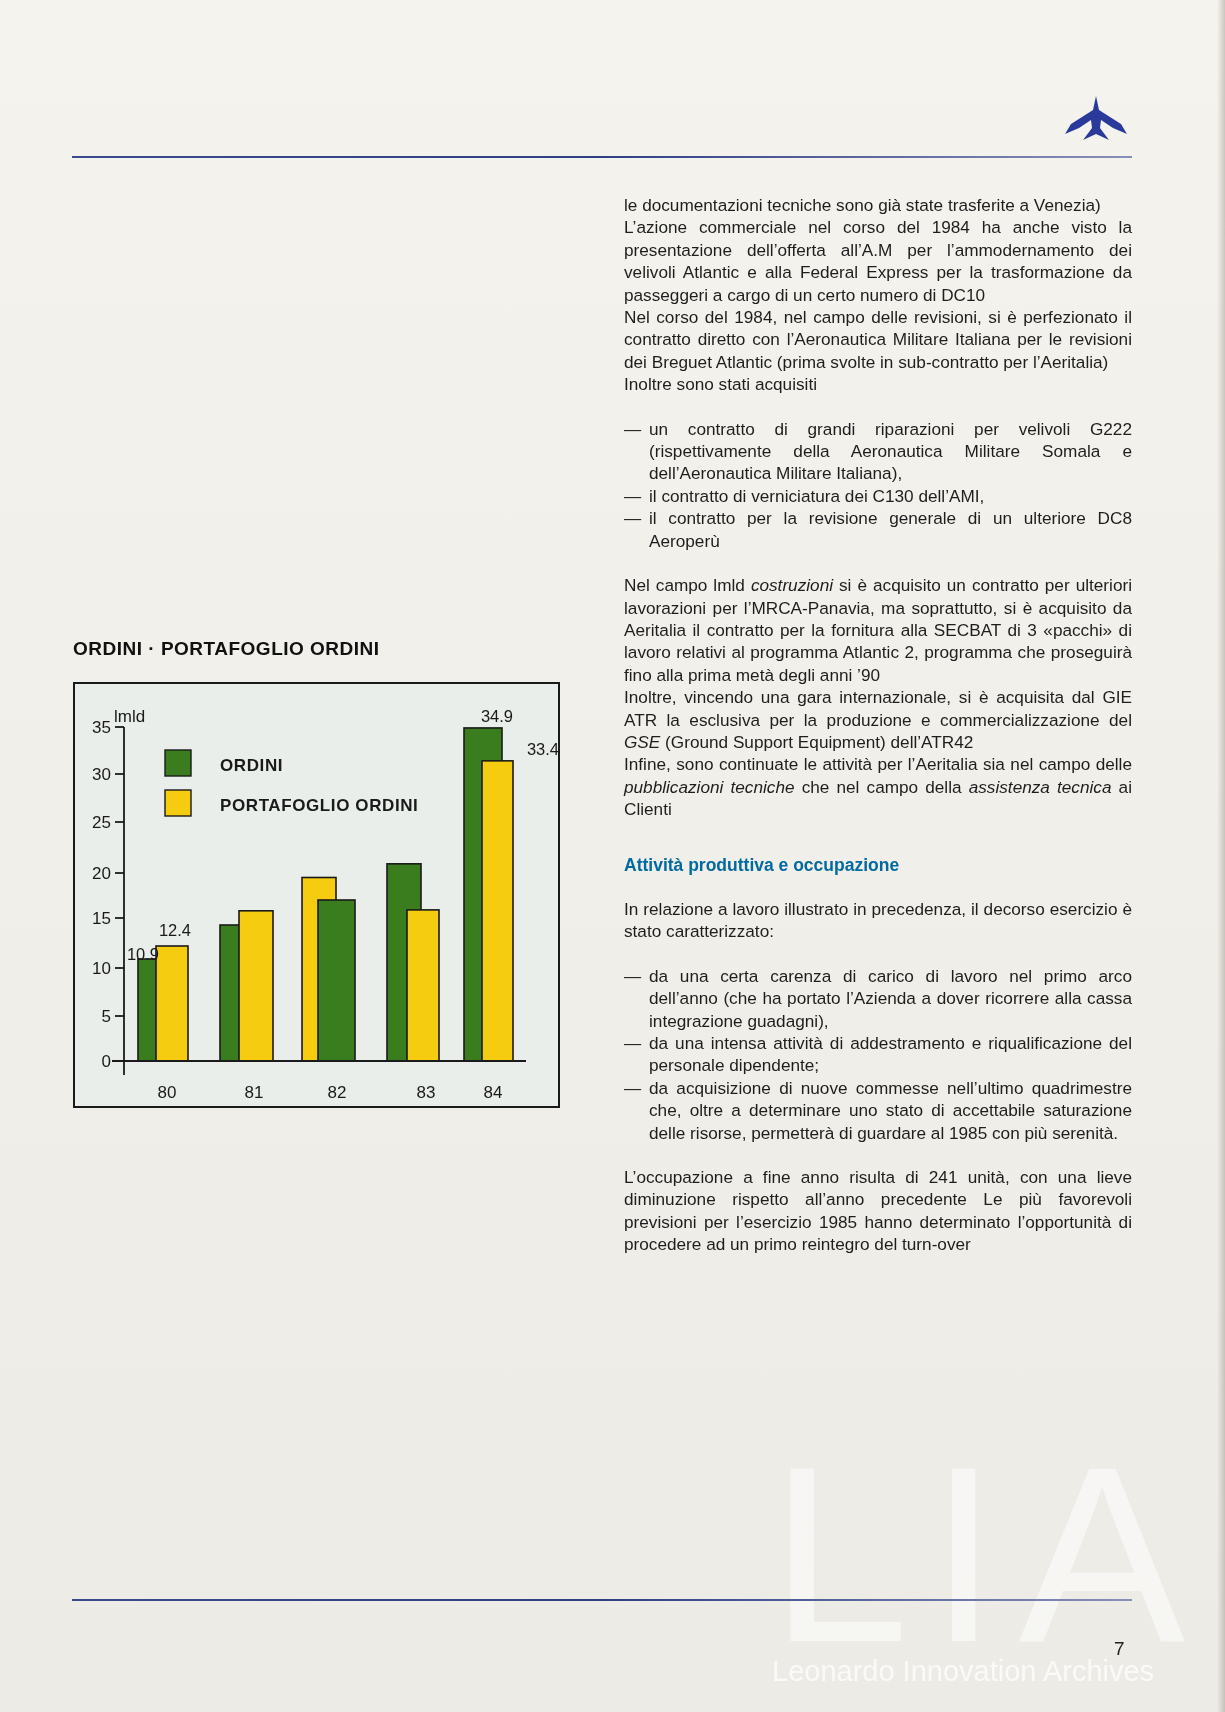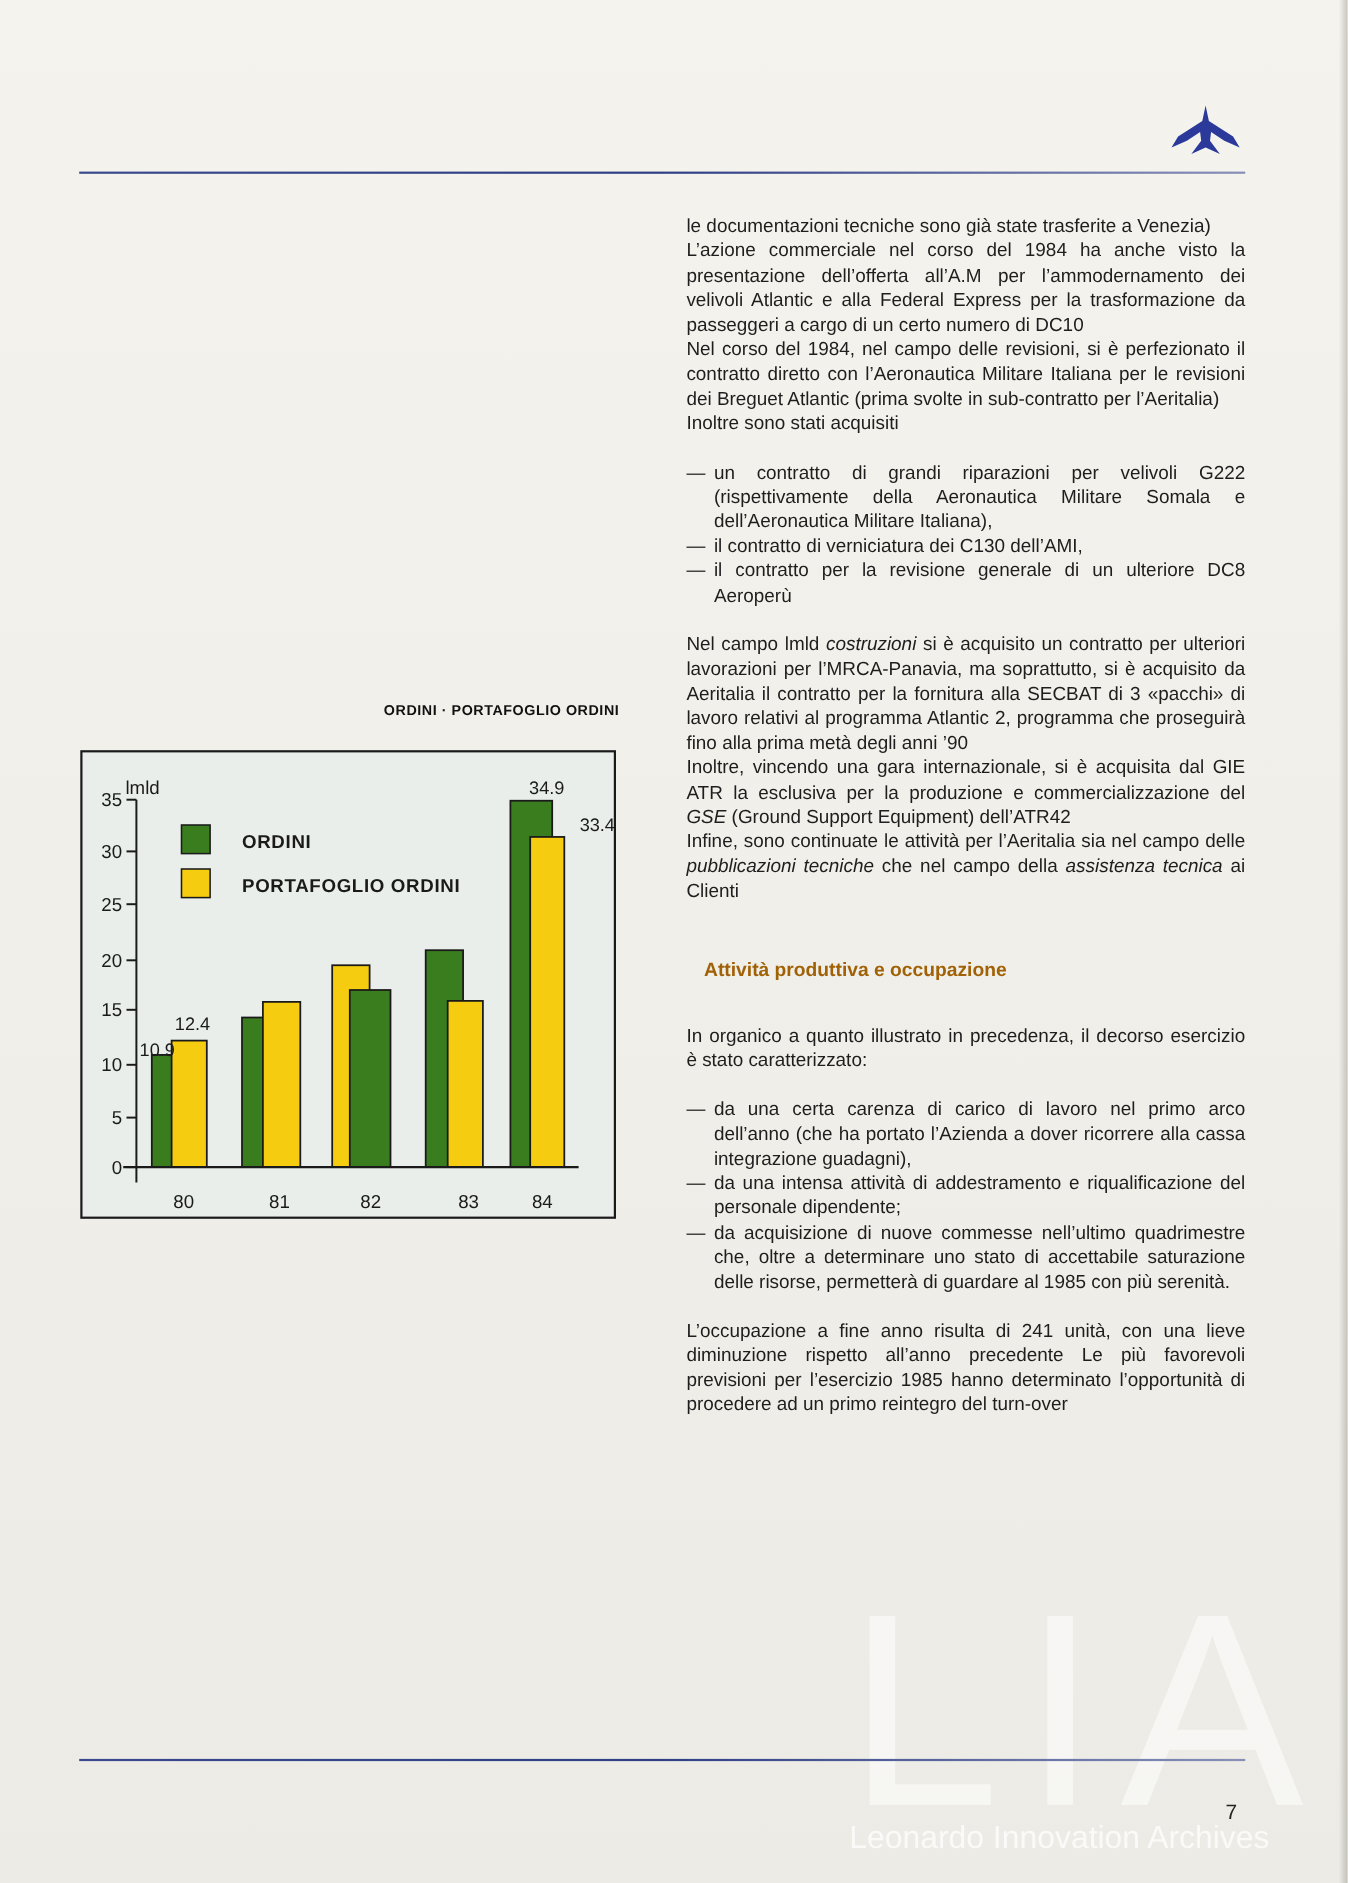--- a/index.html
+++ b/index.html
@@ -20,42 +20,42 @@
   .rule {
     position: absolute; left: 72px; width: 1060px; height: 2px;
     background: linear-gradient(90deg, #3a4a8c, #2f3f86 50%, #8890b8);
   }
   .rule.top { top: 156px; }
   .rule.bottom { top: 1599px; height: 2px; }
   .logo { position: absolute; left: 1063px; top: 94px; width: 66px; height: 50px; }
 
   
   .chart-title {
-    position: absolute; left: 73px; top: 638px; width: 490px; text-align: right;
-    font-weight: bold; font-size: 13px; letter-spacing: 0.5px; color: #111;
+    position: absolute; left: 73px; top: 638px; width: 490px; text-align: left;
+    font-weight: bold; font-size: 19px; letter-spacing: 0.5px; color: #111;
   }
   .chart-frame {
     position: absolute; left: 73px; top: 682px; width: 487px; height: 426px;
     border: 2px solid #1a1a1a; background: #e9eeea; box-sizing: border-box;
   }
   #chart-svg { position: absolute; left: 0; top: 0; width: 1225px; height: 1712px; pointer-events: none; }
   #chart-svg text { font-family: "Liberation Sans", sans-serif; fill: #1a1a1a; }
 
   
   .text-col {
     position: absolute; left: 624px; top: 194px; width: 508px;
     font-size: 17.2px; line-height: 22.4px; color: #1e1e1e;
   }
   .text-col p { margin: 0; text-align: justify; }
   .text-col .gap { height: 22px; }
   .text-col .gap-sm { height: 11px; }
   .text-col ul { list-style: none; margin: 0; padding: 0; }
   .text-col li { position: relative; padding-left: 25px; text-align: justify; }
   .text-col li .dash { position: absolute; left: 0; top: 0; }
-  .text-col h3 { margin: 16px; font-size: 17.5px; font-weight: bold; color: #a16207; }
+  .text-col h3 { margin: 0; font-size: 17.5px; font-weight: bold; color: #0369a1; }
   .text-col i { font-style: italic; }
 
   .page-number {
     position: absolute; left: 1114px; top: 1638px; font-size: 19px; color: #222;
   }
   .watermark-letters {
     position: absolute; left: 770px; top: 1430px; font-size: 250px; line-height: 1;
     color: rgba(255,255,255,0.55); font-family: "Liberation Sans", sans-serif; letter-spacing: 20px;
     font-weight: normal; pointer-events: none;
   }
@@ -141,21 +141,21 @@
     <li><span class="dash">—</span><span>il contratto per la revisione generale di un ulteriore DC8 Aeroperù</span></li>
   </ul>
   <div class="gap"></div>
   <p><span>Nel campo lmld </span><i>costruzioni</i><span> si è acquisito un contratto per ulteriori lavorazioni per l’MRCA-Panavia, ma soprattutto, si è acquisito da Aeritalia il contratto per la fornitura alla SECBAT di 3 «pacchi» di lavoro relativi al programma Atlantic 2, programma che proseguirà fino alla prima metà degli anni ’90</span></p>
   <p><span>Inoltre, vincendo una gara internazionale, si è acquisita dal GIE ATR la esclusiva per la produzione e commercializzazione del </span><i>GSE</i><span> (Ground Support Equipment) dell’ATR42</span></p>
   <p><span>Infine, sono continuate le attività per l’Aeritalia sia nel campo delle </span><i>pubblicazioni tecniche</i><span> che nel campo della </span><i>assistenza tecnica</i><span> ai Clienti</span></p>
   <div class="gap"></div>
   <div class="gap-sm"></div>
   <h3>Attività produttiva e occupazione</h3>
   <div class="gap"></div>
-  <p>In organico a quanto illustrato in precedenza, il decorso esercizio è stato caratterizzato:</p>
+  <p>In relazione a lavoro illustrato in precedenza, il decorso esercizio è stato caratterizzato:</p>
   <div class="gap"></div>
   <ul>
     <li><span class="dash">—</span><span>da una certa carenza di carico di lavoro nel primo arco dell’anno (che ha portato l’Azienda a dover ricorrere alla cassa integrazione guadagni),</span></li>
     <li><span class="dash">—</span><span>da una intensa attività di addestramento e riqualificazione del personale dipendente;</span></li>
     <li><span class="dash">—</span><span>da acquisizione di nuove commesse nell’ultimo quadrimestre che, oltre a determinare uno stato di accettabile saturazione delle risorse, permetterà di guardare al 1985 con più serenità.</span></li>
   </ul>
   <div class="gap"></div>
   <p>L’occupazione a fine anno risulta di 241 unità, con una lieve diminuzione rispetto all’anno precedente  Le più favorevoli previsioni per l’esercizio 1985 hanno determinato l’opportunità di procedere ad un primo reintegro del turn-over</p>
 </div>
 

